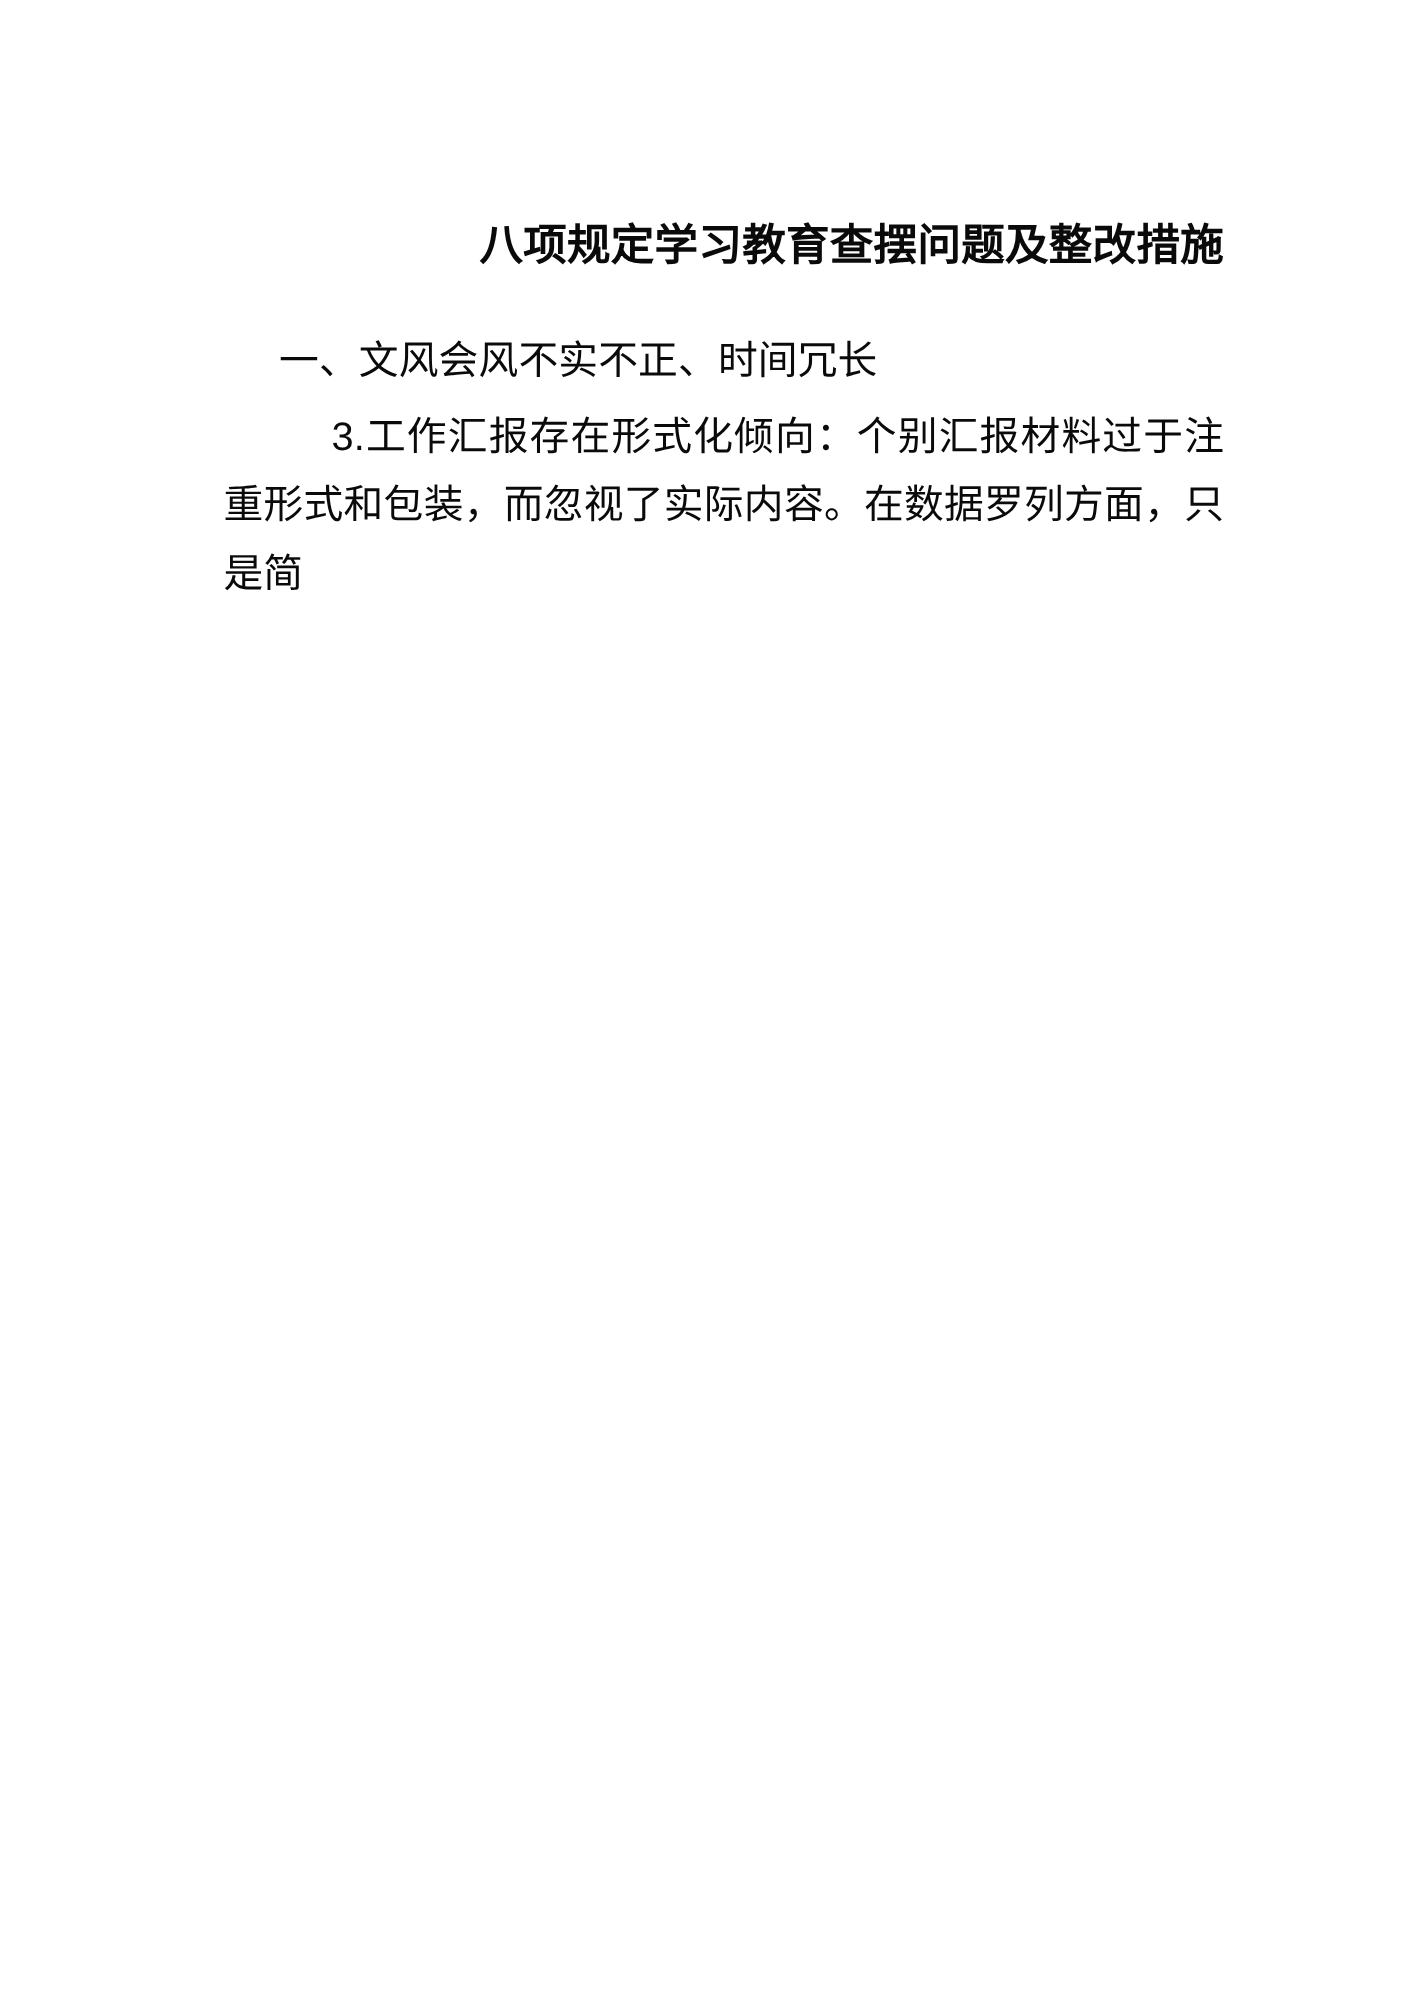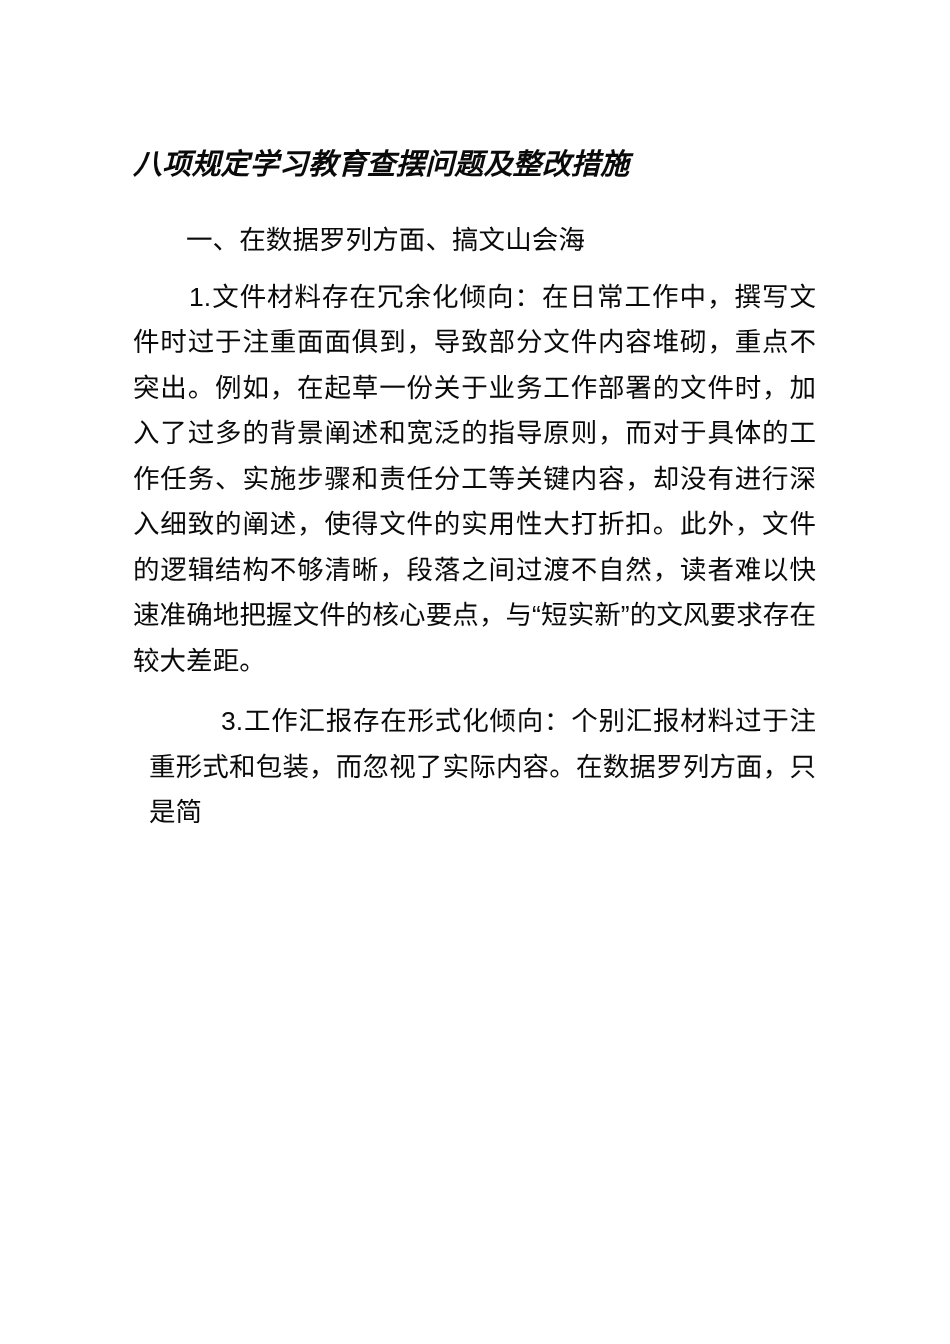--- a/index.html
+++ b/index.html
@@ -27,26 +27,25 @@
     position: absolute;
     left: 133px;
     top: 0;
     width: 683px;
   }
 
   .doc-title {
     font-size: 29px;
     font-weight: bold;
     line-height: 1.28;
-    text-align: left;
+    text-align: right;
     letter-spacing: 0.2px;
     margin: 0;
     padding-top: 146px;
     white-space: nowrap;
-    font-style: italic;
   }
 
   .heading-1 {
     font-size: 26.5px;
     font-weight: normal;
     line-height: 1.0;
     margin: 0;
     padding-top: 44px;
     padding-left: 53px;
     letter-spacing: 0.1px;
@@ -79,22 +78,21 @@
   .body-para.p3 { padding-top: 15px; text-indent: 72px; margin-left: 16px; }
 </style>
 </head>
 <body>
 
 <div class="page">
   <div class="content">
 
     <h1 class="doc-title">八项规定学习教育查摆问题及整改措施</h1>
 
-    <h2 class="heading-1">一、在数据罗列方面、搞文山会海</h2>
+    <h2 class="heading-1">一、文风会风不实不正、时间冗长</h2>
 
 
-    <p class="body-para p1">1.文件材料存在冗余化倾向：在日常工作中，撰写文件时过于注重面面俱到，导致部分文件内容堆砌，重点不突出。例如，在起草一份关于业务工作部署的文件时，加入了过多的背景阐述和宽泛的指导原则，而对于具体的工作任务、实施步骤和责任分工等关键内容，却没有进行深入细致的阐述，使得文件的实用性大打折扣。此外，文件的逻辑结构不够清晰，段落之间过渡不自然，读者难以快速准确地把握文件的核心要点，与“短实新”的文风要求存在较大差距。</p>
 
 
     <p class="body-para p3">3.工作汇报存在形式化倾向：个别汇报材料过于注重形式和包装，而忽视了实际内容。在数据罗列方面，只是简</p>
 
   </div>
 </div>
 
 </body></html>

